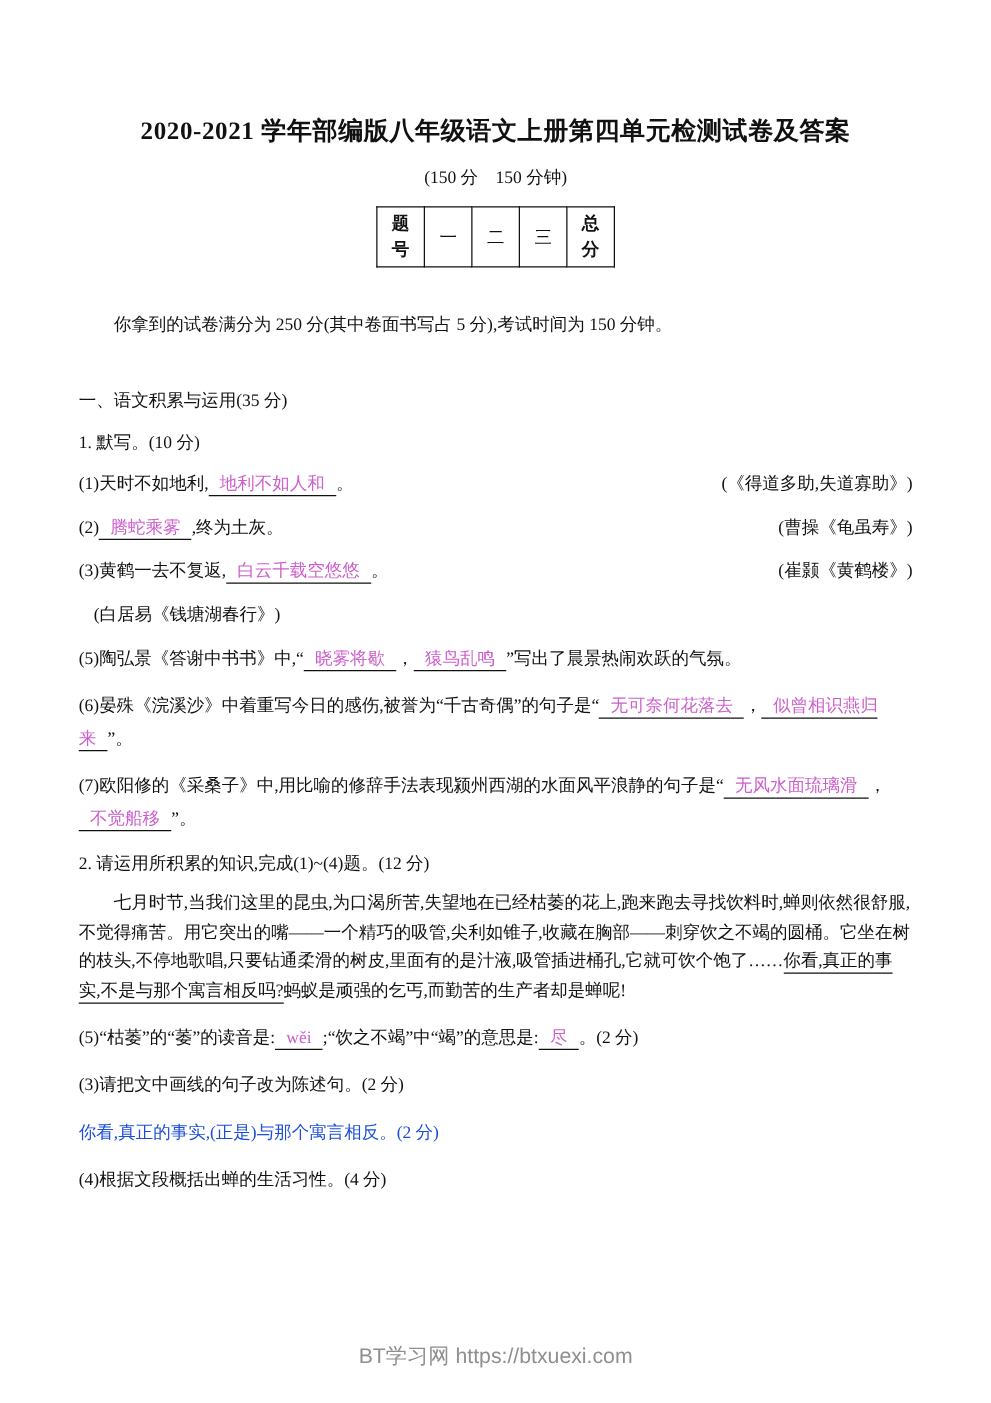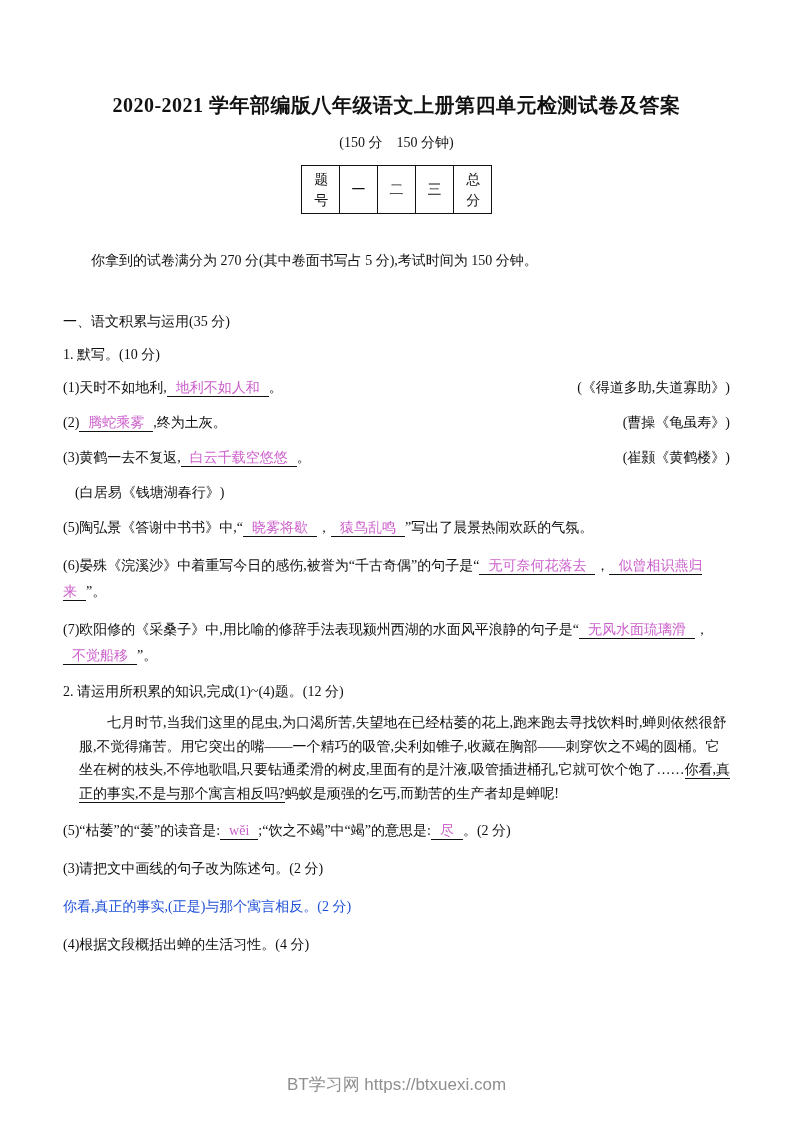--- a/index.html
+++ b/index.html
@@ -21,21 +21,21 @@
   }
   .subtitle { text-align: center; margin-top: 15px; line-height: 20px; }
 
   table.score-table { border-collapse: collapse; margin: 12px auto 0 auto; }
   table.score-table td {
     border: 1.5px solid #111;
     width: 37px; height: 47px;
     padding: 0; text-align: center; vertical-align: middle;
     font-size: 14px;
   }
-  .stack { width: 1.1em; margin: 0 auto; line-height: 1.5; word-break: break-all; text-align: right; }
+  .stack { width: 1.1em; margin: 0 auto; line-height: 1.5; word-break: break-all; text-align: center; font-weight: bold; }
 
   .intro { margin: 37px 0 0 0; text-indent: 2em; line-height: 20px; }
 
   .sec-heading { margin-top: 41px; line-height: 20px; }
   .qlabel { margin-top: 13px; line-height: 20px; }
 
   .qrow {
     margin-top: 13px; line-height: 20px;
     display: flex; justify-content: space-between; align-items: baseline; gap: 24px;
   }
@@ -43,21 +43,21 @@
   .cite { white-space: nowrap; padding-left: 12px; }
 
   .qline { margin-top: 12px; line-height: 26px; }
 
   .ans {
     color: #cc5fcc;
     border-bottom: 1px solid #111;
     padding: 0 9px 1px 9px;
   }
 
-  .passage { margin: 9px 0 0 16px; text-indent: 2em; line-height: 23.5px; }
+  .passage { margin: 9px 0 0 0; text-indent: 2em; line-height: 23.5px; }
   .u { border-bottom: 1px solid #111; padding-bottom: 1px; }
 
   .subq { margin-top: 13px; line-height: 25px; }
   .pink { color: #1d4ed8; }
 
   .footer {
     position: absolute; left: 0; right: 0; bottom: 26px;
     text-align: center;
     color: #8f8f8f;
     font-family: "Liberation Sans", "DejaVu Sans", sans-serif;
@@ -81,21 +81,21 @@
         <td>一</td>
         <td>二</td>
         <td>三</td>
         <td>
             <div class="stack">总分</div>
           </td>
       </tr>
     </tbody>
   </table>
 
-  <p class="intro">你拿到的试卷满分为 270 分(其中卷面书写占 5 分),考试时间为 150 分钟。</p>
+  <p class="intro">你拿到的试卷满分为 250 分(其中卷面书写占 5 分),考试时间为 150 分钟。</p>
 
   <div class="sec-heading">一、语文积累与运用(35 分)</div>
 
   <div class="qlabel">1. 默写。(10 分)</div>
 
   <div class="qrow">
     <span class="qleft"><span>(1)天时不如地利,</span><span class="ans">地利不如人和</span><span>。</span></span>
     <span class="cite">(《得道多助,失道寡助》)</span>
   </div>
 

